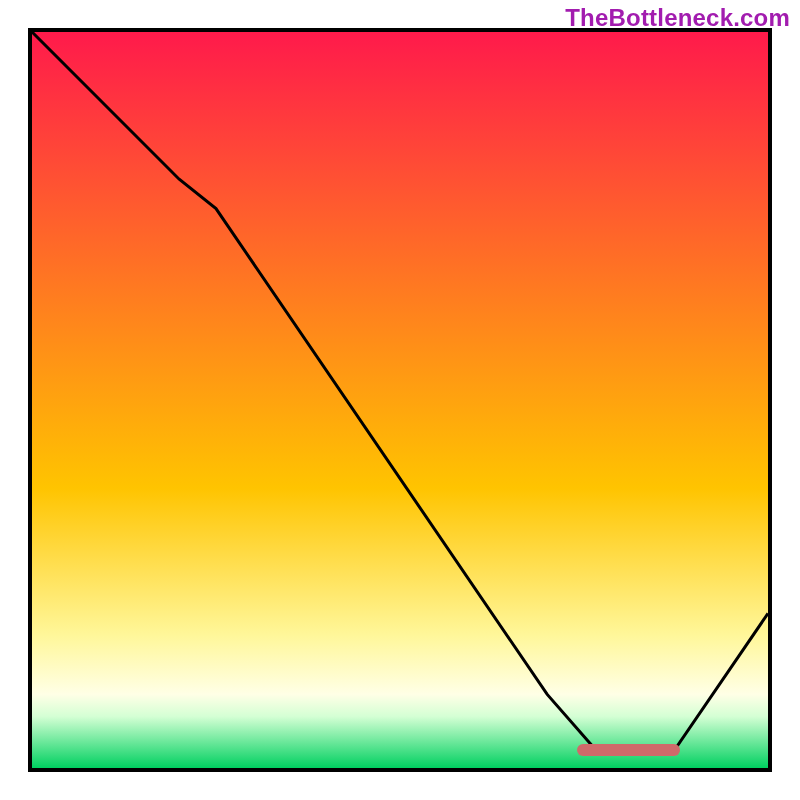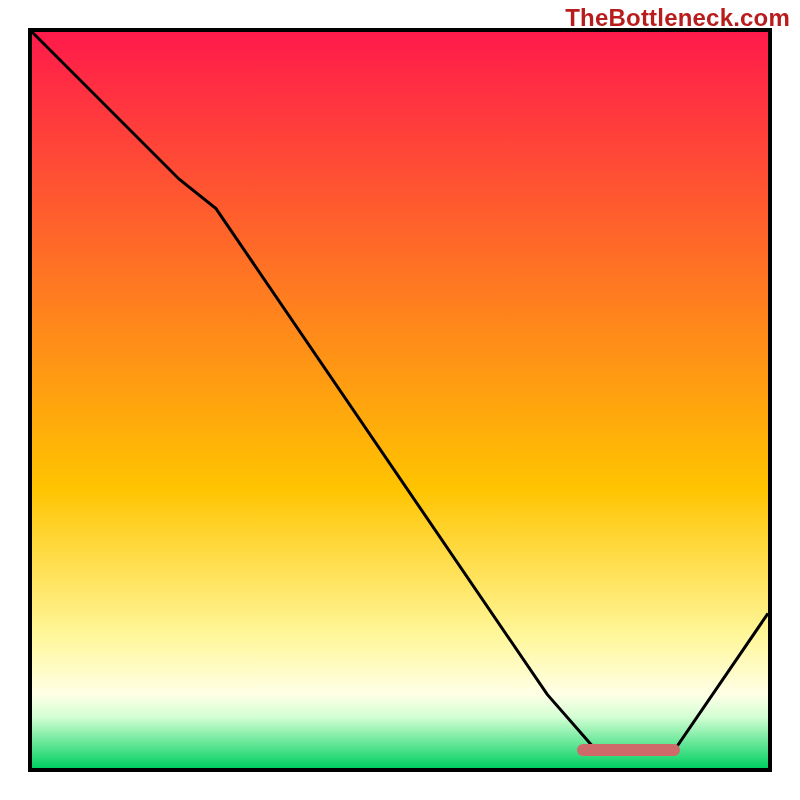--- a/index.html
+++ b/index.html
@@ -15,21 +15,21 @@
     position: relative;
     width: 800px;
     height: 800px;
   }
   .watermark {
     position: absolute;
     top: 4px;
     right: 10px;
     font-size: 24px;
     font-weight: bold;
-    color: #b91c1c;
+    color: #a21caf;
     letter-spacing: 0.2px;
   }
   .plot-border {
     position: absolute;
     left: 28px;
     top: 28px;
     width: 744px;   
     height: 744px;
     border: 4px solid #000;
     box-sizing: border-box;

